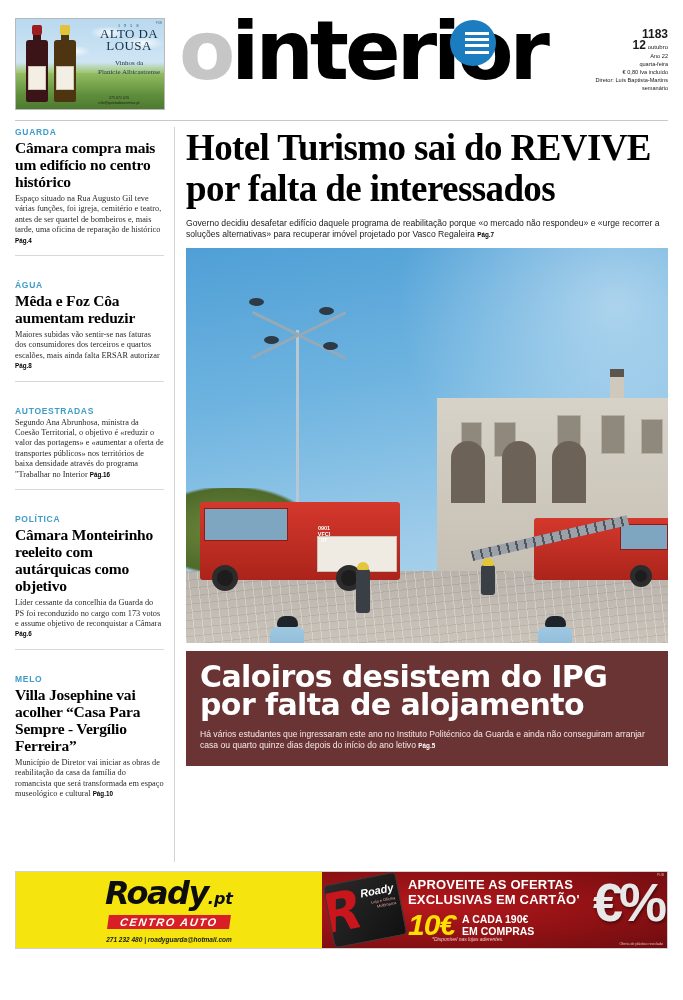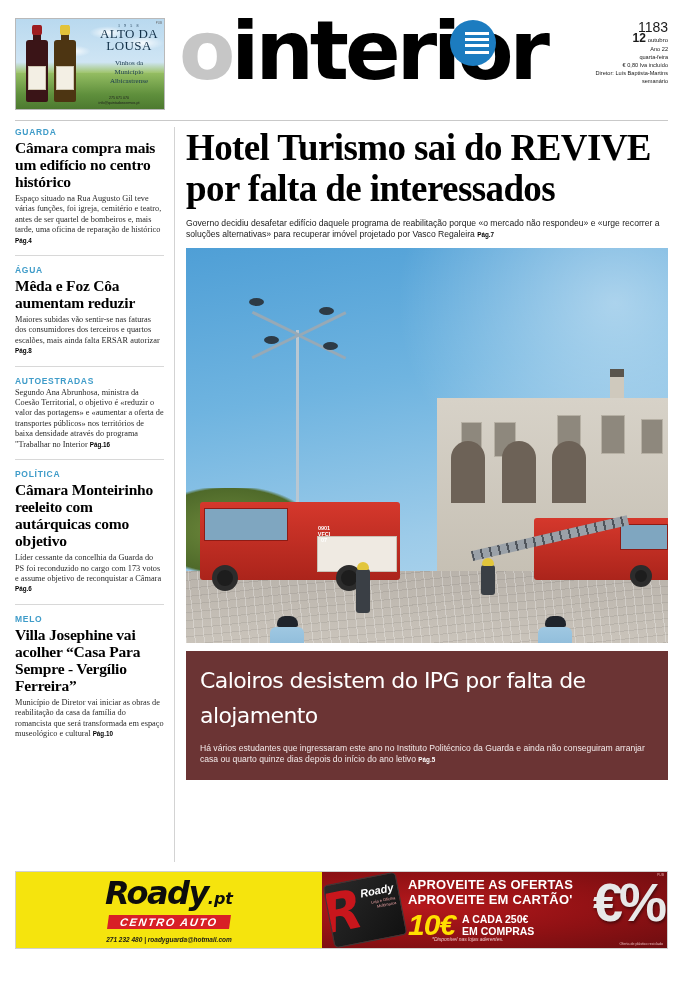--- a/index.html
+++ b/index.html
@@ -85,33 +85,33 @@
   }
   .logo-euro .bars::after {
     content: ""; position: absolute; left: 0; top: 0; width: 6px; height: 100%;
     background: #1c7cc0;
   }
 
   .issue-info {
     flex: none; width: 112px; text-align: right; padding-top: 2px;
     color: #1a1a1a;
   }
-  .issue-info .num { font-size: 14px; font-weight: 400; line-height: 14px; }
+  .issue-info .num { font-size: 12px; font-weight: 700; line-height: 14px; margin-top: 7px; }
   .issue-info .dateline { font-size: 6px; line-height: 9px; }
   .issue-info .dateline b { font-size: 12px; font-weight: 700; }
   .issue-info .line { font-size: 5.6px; line-height: 8px; }
 
   .top-rule { border-top: 1px solid #c9c9c9; margin-top: 6px; }
 
   
   .body-grid { display: flex; margin-top: 6px; height: 735px; }
 
   
   .sidebar { width: 160px; flex: none; padding-right: 10px; border-right: 1px solid #d3d3d3; }
-  .side-item { padding-bottom: 9px; margin-bottom: 9px; border-bottom: 1px solid #d8d8d8; }
+  .side-item { padding-bottom: 9px; margin-bottom: 24px; border-bottom: 1px solid #d8d8d8; }
   .side-item:last-child { border-bottom: none; }
   .kicker {
     color: #3f9cc9; font-size: 8.5px; font-weight: 700;
     letter-spacing: .7px; margin-bottom: 2px;
   }
   .side-head {
     font-family: "Liberation Serif", serif;
     font-weight: 700; font-size: 15.5px; line-height: 17px;
     color: #000; letter-spacing: -.2px; margin-bottom: 4px;
   }
@@ -188,21 +188,21 @@
   .fireman { position: absolute; bottom: 30px; width: 14px; height: 44px; background: #3a3f45; border-radius: 3px; }
   .fireman .helm { position: absolute; top: -7px; left: 1px; width: 12px; height: 8px; background: #e2c63c; border-radius: 6px 6px 2px 2px; }
 
   
   .maroon {
     margin-top: 8px; background: #6b3434; color: #ffffff;
     padding: 12px 14px 14px 14px;
   }
   .maroon h2 {
     font-family: "DejaVu Sans", sans-serif;
-    font-weight: 400; font-size: 22px; line-height: 35px;
+    font-weight: 700; font-size: 30px; line-height: 28px;
     letter-spacing: -.6px;
   }
   .maroon p { font-size: 8.6px; line-height: 11.5px; margin-top: 10px; color: #f2e9e9; }
   .maroon .pag { color: #fff; }
 
   
   .ad-bar { display: flex; margin-top: 9px; height: 78px; border: 1px solid #d0d0d0; }
   .ad-left {
     width: 47%; background: #f5e40d; position: relative; flex: none;
     display: flex; flex-direction: column; align-items: center; justify-content: center;
@@ -263,21 +263,21 @@
       </div>
       <div class="bottle b2">
         <span class="cap"></span>
           <span class="lbl"></span>
       </div>
       <div class="txt">
         <div class="yr">1 9 5 8</div>
         <div class="brand">ALTO DA</div>
         <div class="brand">LOUSA</div>
         <div class="sub">Vinhos da</div>
-        <div class="sub" style="margin-top:0">Município Albicastrense</div>
+        <div class="sub" style="margin-top:0">Planície Albicastrense</div>
       </div>
       <div class="contact">
         <div>275 671 070</div>
         <div>info@quintadossermos.pt</div>
       </div>
       <div class="corner">PUB</div>
     </div>
 
     <div class="logo-wrap">
       <div class="logo-text"><span class="logo-o">o</span><span class="logo-rest">interior</span></div>
@@ -428,25 +428,25 @@
         <span class="bigR">R</span>
         <span class="rd">Roady</span>
         <span class="rdsub">
           <span>Loja e Oficina</span><br>
           <span>Multimarca</span>
         </span>
       </div>
 
       <div class="ad-copy">
         <div class="l1">APROVEITE AS OFERTAS</div>
-        <div class="l1">APROVEITE EM CARTÃO'</div>
+        <div class="l1">EXCLUSIVAS EM CARTÃO'</div>
         <div class="ad-price">
           <span class="num">10€</span>
           <span class="per">
-            <span>A CADA 250€</span><br>
+            <span>A CADA 190€</span><br>
             <span>EM COMPRAS</span>
           </span>
         </div>
       </div>
 
       <div class="ad-note">*Disponível nas lojas aderentes.</div>
       <div class="ad-sym">€%</div>
       <div class="ad-fine">Oferta de plástico reciclado</div>
       <div class="ad-tag">PUB</div>
     </div>

